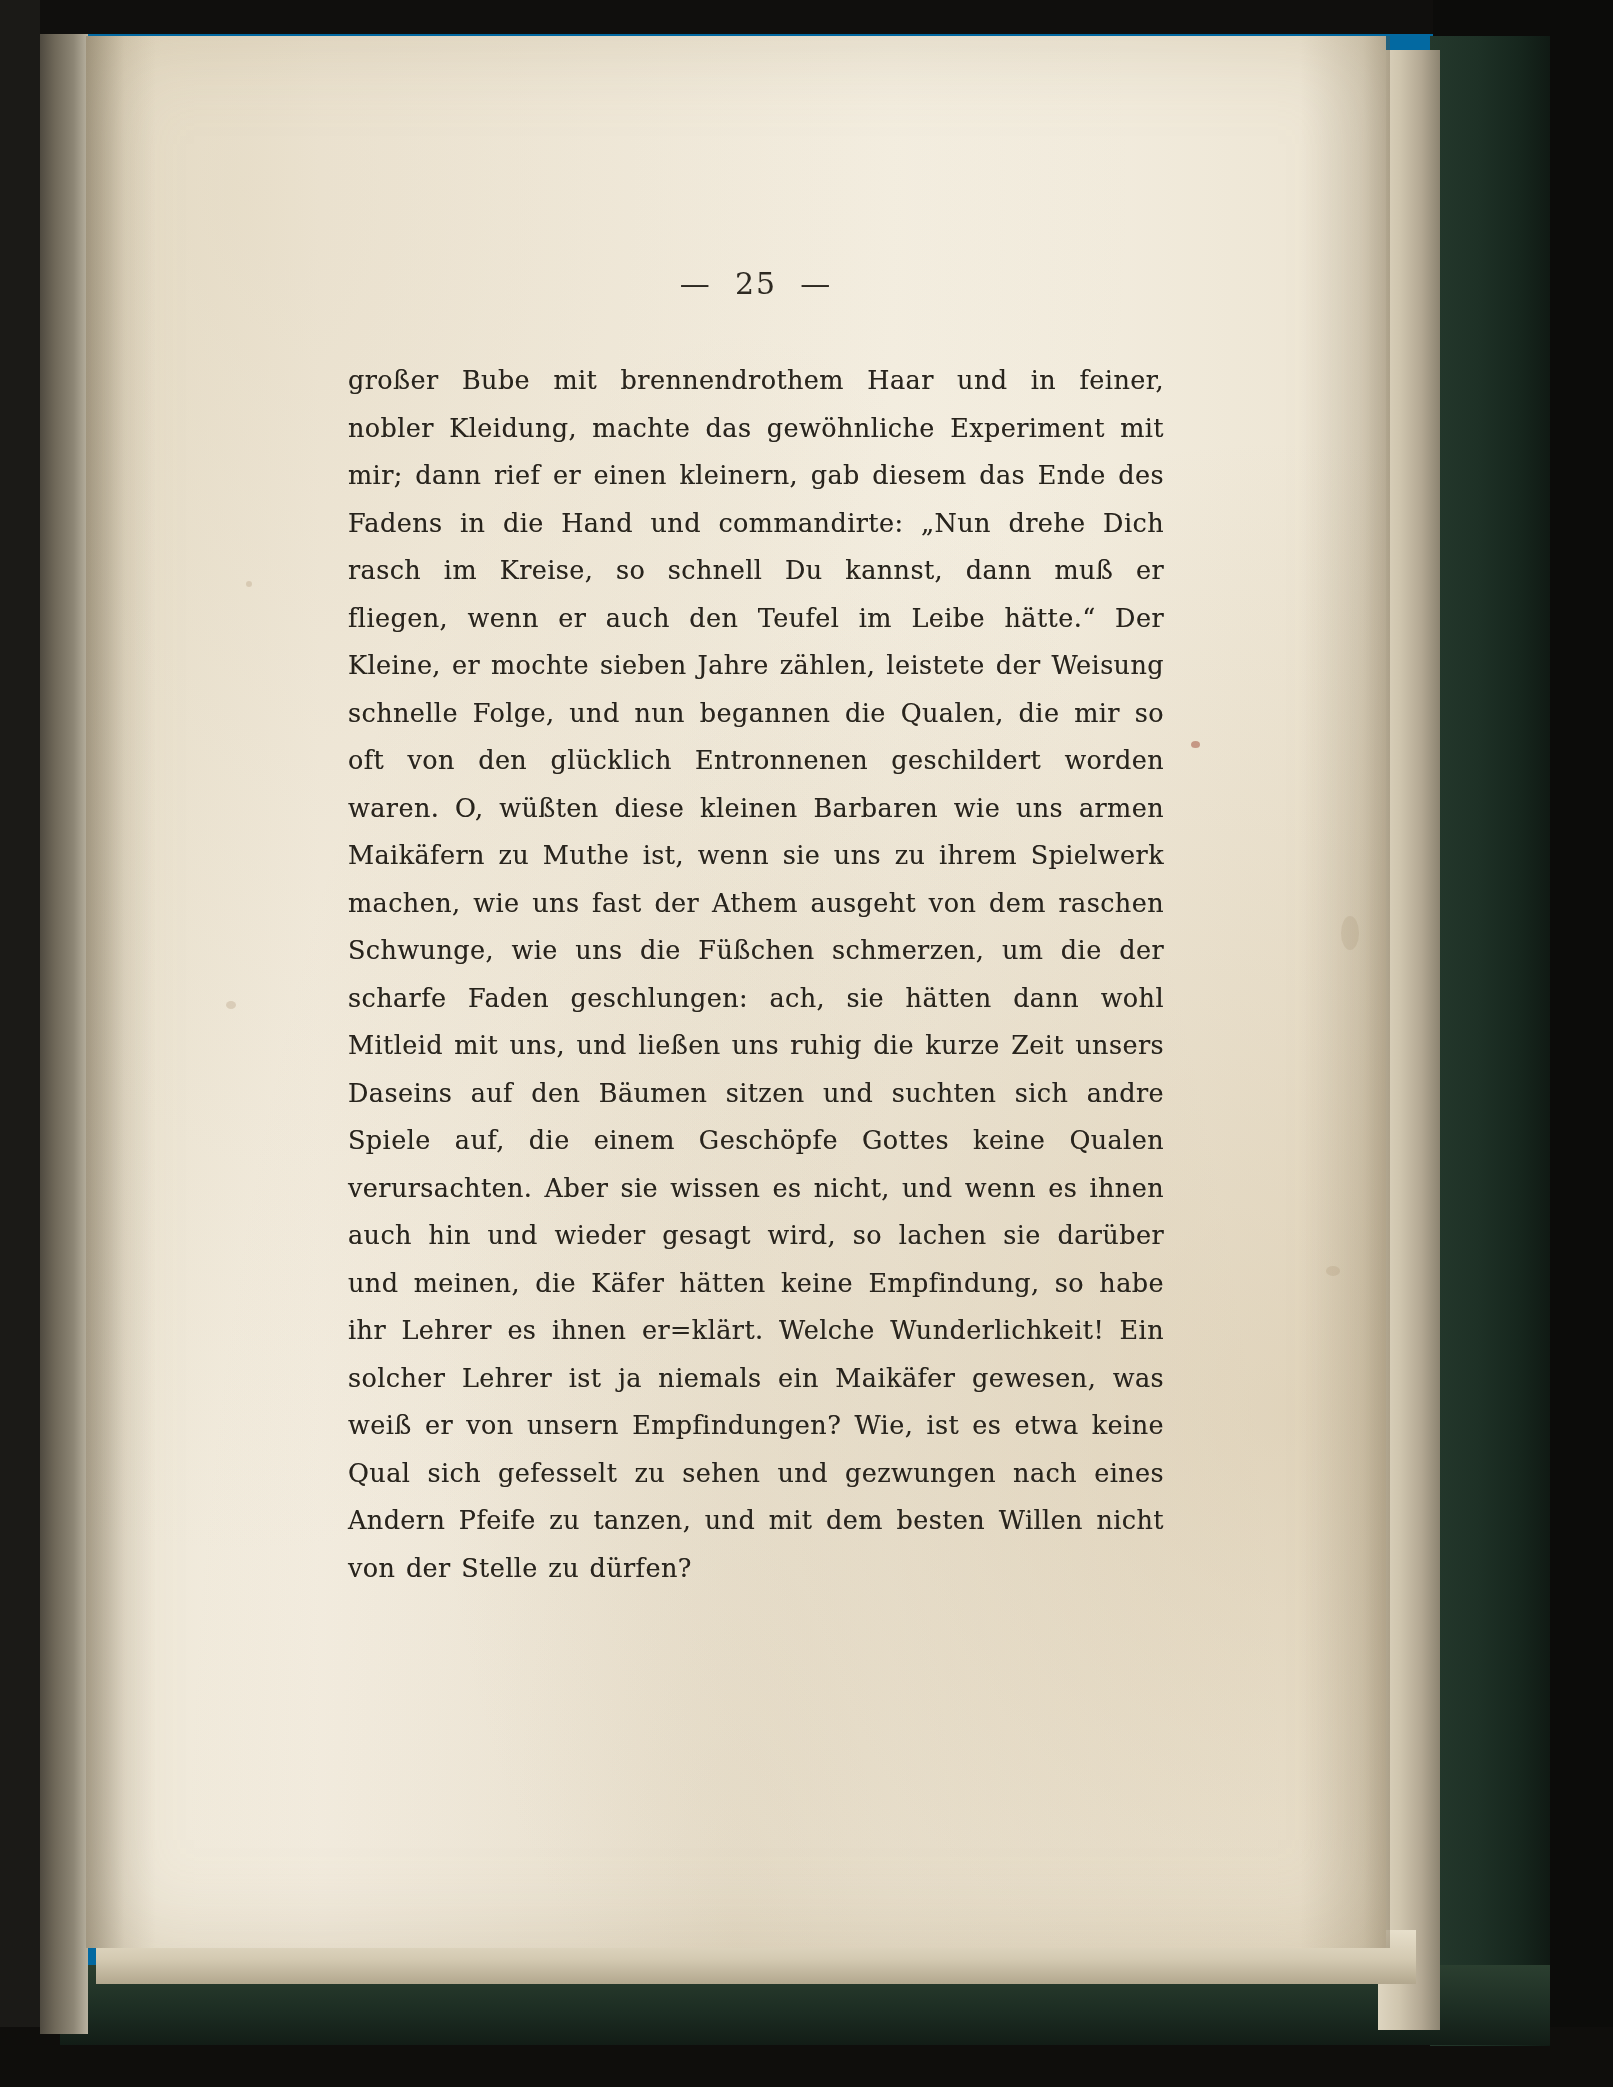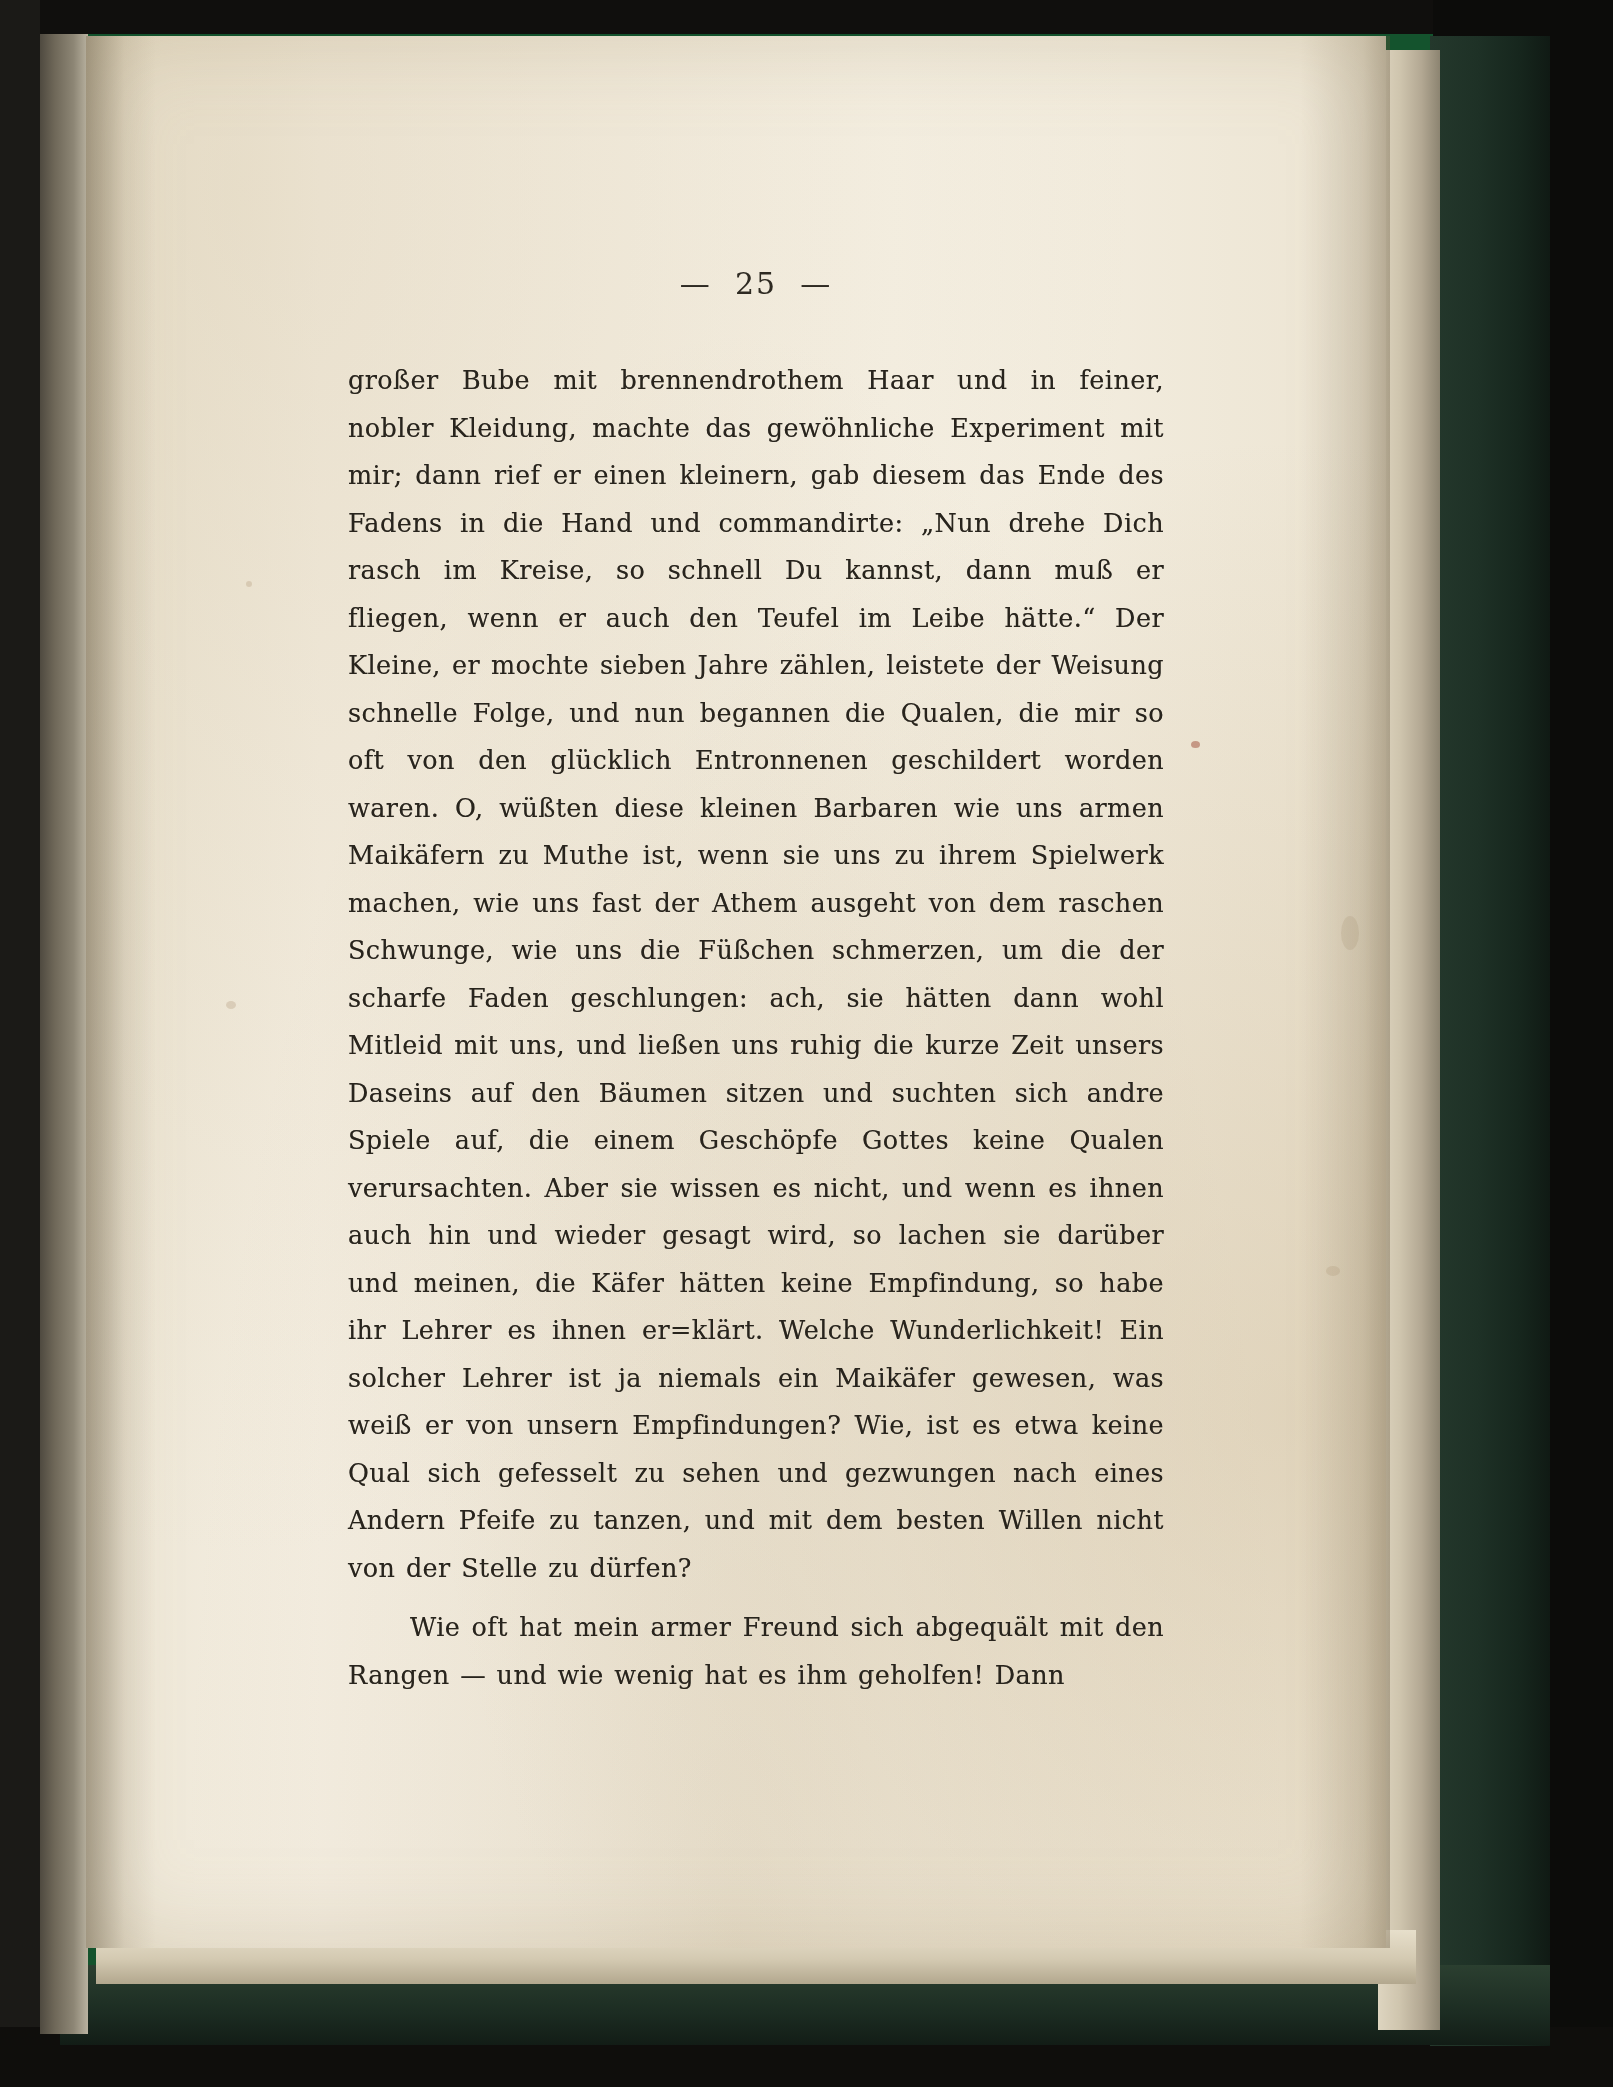--- a/index.html
+++ b/index.html
@@ -12,21 +12,21 @@
     height: 2087px;
     overflow: hidden;
     font-family: "DejaVu Serif", serif;
   }
 
   
   #scan {
     position: relative;
     width: 1613px;
     height: 2087px;
-    background: #14532d;
+    background: #0369a1;
   }
 
   
   .bg-left {
     position: absolute;
     left: 0; top: 0;
     width: 40px; height: 2087px;
     background: #1b1a17;
   }
   .bg-top {
@@ -187,21 +187,20 @@
     <div class="spot" style="left:160px; top:545px; width:6px; height:6px;"></div>
     <div class="spot" style="left:1240px; top:1230px; width:14px; height:10px; background:rgba(150,120,80,0.16);"></div>
     <div class="spot" style="left:1255px; top:880px; width:18px; height:34px; background:rgba(140,110,70,0.13);"></div>
 
     <div class="text-block">
 
       <div class="folio">—  25  —</div>
 
       <div class="body-text">
         <p>großer Bube mit brennendrothem Haar und in feiner, nobler Kleidung, machte das gewöhnliche Experiment mit mir; dann rief er einen kleinern, gab diesem das Ende des Fadens in die Hand und commandirte: „Nun drehe Dich rasch im Kreise, so schnell Du kannst, dann muß er fliegen, wenn er auch den Teufel im Leibe hätte.“ Der Kleine, er mochte sieben Jahre zählen, leistete der Weisung schnelle Folge, und nun begannen die Qualen, die mir so oft von den glücklich Entronnenen geschildert worden waren. O, wüßten diese kleinen Barbaren wie uns armen Maikäfern zu Muthe ist, wenn sie uns zu ihrem Spielwerk machen, wie uns fast der Athem ausgeht von dem raschen Schwunge, wie uns die Füßchen schmerzen, um die der scharfe Faden geschlungen: ach, sie hätten dann wohl Mitleid mit uns, und ließen uns ruhig die kurze Zeit unsers Daseins auf den Bäumen sitzen und suchten sich andre Spiele auf, die einem Geschöpfe Gottes keine Qualen verursachten. Aber sie wissen es nicht, und wenn es ihnen auch hin und wieder gesagt wird, so lachen sie darüber und meinen, die Käfer hätten keine Empfindung, so habe ihr Lehrer es ihnen er=klärt. Welche Wunderlichkeit! Ein solcher Lehrer ist ja niemals ein Maikäfer gewesen, was weiß er von unsern Empfindungen? Wie, ist es etwa keine Qual sich gefesselt zu sehen und gezwungen nach eines Andern Pfeife zu tanzen, und mit dem besten Willen nicht von der Stelle zu dürfen?</p>
-        <p class="indent">Wie oft hat mein armer Freund sich abgequält mit den Rangen — und wie wenig hat es ihm geholfen! Dann</p>
       </div>
 
     </div>
   </div>
 
   <div class="inner-shadow"></div>
   <div class="outer-shadow"></div>
 
 </div>
 

